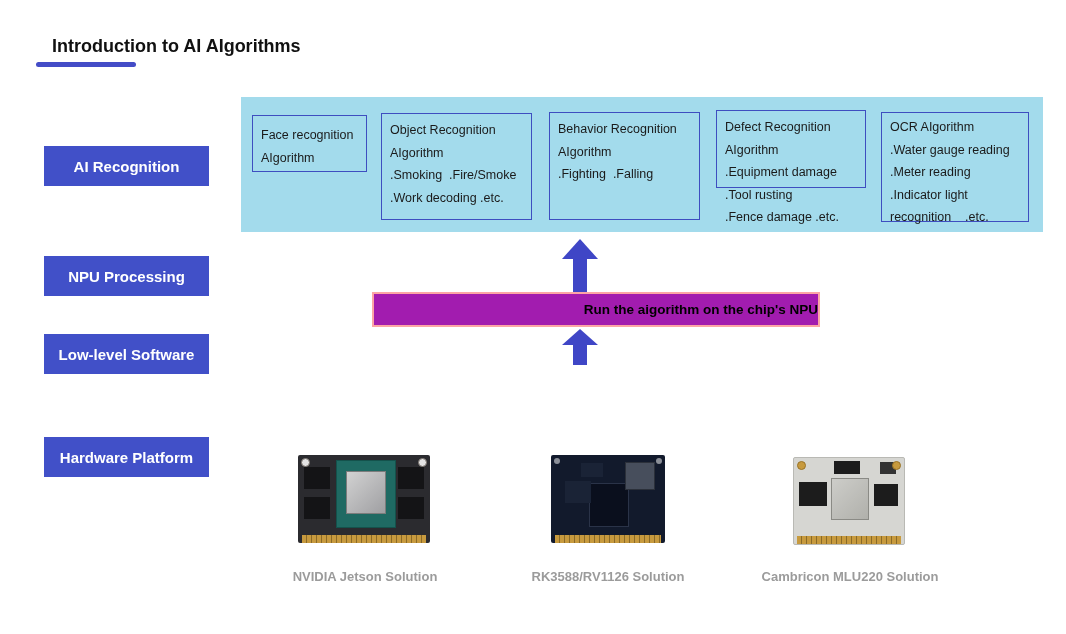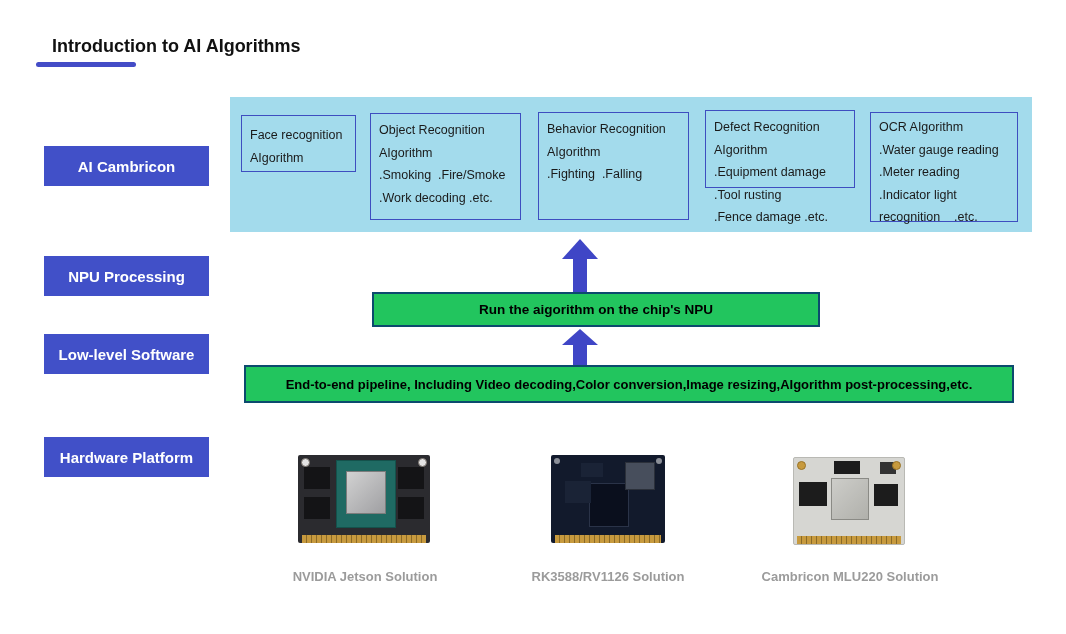--- a/index.html
+++ b/index.html
@@ -15,41 +15,41 @@
   .side-btn{
     position:absolute;left:44px;width:165px;height:40px;background:#4150c8;color:#fff;
     font-size:15px;font-weight:bold;display:flex;align-items:center;justify-content:center;
   }
   .btn-ai{top:146px;}
   .btn-npu{top:256px;}
   .btn-lls{top:334px;}
   .btn-hw{top:437px;}
 
   
-  .algo-panel{position:absolute;left:230px;top:97px;width:802px;height:135px;background:#a3dbec;}
+  .algo-panel{position:absolute;left:241px;top:97px;width:802px;height:135px;background:#a3dbec;}
   .algo-box{
     position:absolute;border:1.5px solid #3e4ec0;box-sizing:border-box;
     padding:5px 8px;font-size:12.5px;color:#1a1a1a;
   }
   .algo-line{white-space:pre;line-height:22.5px;}
   .box-0{left:11px;top:18px;width:115px;height:57px;padding-top:8px;}
   .box-1{left:140px;top:16px;width:151px;height:107px;}
   .box-2{left:308px;top:15px;width:151px;height:108px;}
   .box-3{left:475px;top:13px;width:150px;height:78px;}
   .box-4{left:640px;top:15px;width:148px;height:110px;padding-top:3px;}
 
   
   .up-arrow{position:absolute;left:560px;}
   .arrow-1{top:237px;}
   .arrow-2{top:327px;}
 
   
   .flow-box{
-    position:absolute;background:#22c55e;border:2px solid #0c4a6e;box-sizing:border-box;
-    display:flex;align-items:center;justify-content:center;font-weight:bold;color:#000;
+    position:absolute;background:#a21caf;border:2px solid #fca5a5;box-sizing:border-box;
+    display:flex;align-items:center;justify-content:flex-end;font-weight:bold;color:#000;
   }
   .npu-box{left:372px;top:292px;width:448px;height:35px;font-size:13.5px;}
   .pipeline-box{left:244px;top:365px;width:770px;height:38px;font-size:13px;white-space:nowrap;}
 
   
   .board{position:absolute;border-radius:2px;}
   .board .part{position:absolute;}
   .screw{border-radius:50%;}
   .gold-strip{
     position:absolute;bottom:0;height:8px;
@@ -97,21 +97,21 @@
 </style>
 </head>
 <body>
 
 <div class="stage">
 
   <div class="page-title">Introduction to AI AIgorithms</div>
   <div class="title-underline"></div>
 
   <div class="side-btn btn-ai">
-    <span>AI Cambricon</span>
+    <span>AI Recognition</span>
   </div>
   <div class="side-btn btn-npu">
     <span>NPU Processing</span>
   </div>
   <div class="side-btn btn-lls">
     <span>Low-level Software</span>
   </div>
   <div class="side-btn btn-hw">
     <span>Hardware Platform</span>
   </div>
@@ -155,23 +155,20 @@
 
   <div class="flow-box npu-box">
     <span>Run the aigorithm on the chip's NPU</span>
   </div>
 
   <svg class="up-arrow arrow-2" width="40" height="38" viewBox="0 0 40 38">
     <polygon points="2,18 20,2 38,18" fill="#3f46c6"></polygon>
     <rect x="13" y="16" width="14" height="22" fill="#3f46c6"></rect>
   </svg>
 
-  <div class="flow-box pipeline-box">
-    <span>End-to-end pipeline, Including Video decoding,Color conversion,Image resizing,AIgorithm post-processing,etc.</span>
-  </div>
 
   <div class="board board-nvidia">
     <div class="part nv-teal"></div>
     <div class="part nv-chip"></div>
     <div class="part nv-b1"></div>
     <div class="part nv-b2"></div>
     <div class="part nv-b3"></div>
     <div class="part nv-b4"></div>
     <div class="part screw nv-s1"></div>
     <div class="part screw nv-s2"></div>

